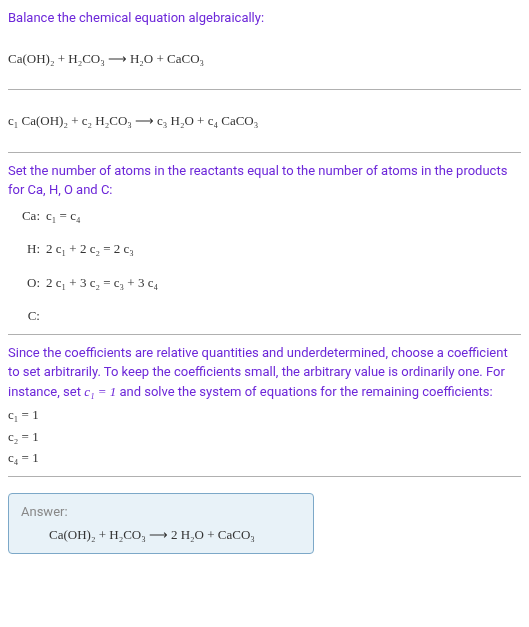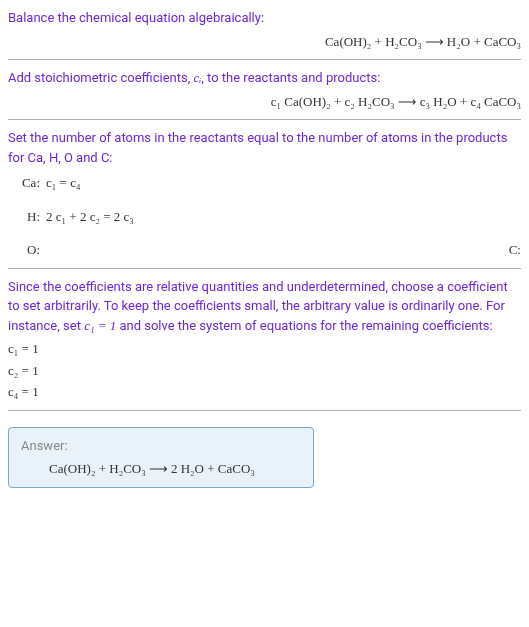--- a/index.html
+++ b/index.html
@@ -15,22 +15,21 @@
     .section {
       margin-bottom: 8px;
     }
     hr {
       border: none;
       border-top: 1px solid #b0b0b0;
       margin: 8px 0;
     }
     .equation {
       font-family: "Times New Roman", serif;
-      margin: 4px 0;
-      text-align: right;
+      margin: 21px 0;
     }
     .instruction {
       color: #6d28d9;
       margin-bottom: 4px;
     }
     .var {
       font-style: italic;
       font-family: "Times New Roman", serif;
     }
     .atom-table {
@@ -73,36 +72,34 @@
 <body>
 
 <div class="section">
   <div class="instruction">Balance the chemical equation algebraically:</div>
   <div class="equation">Ca(OH)₂ + H₂CO₃ ⟶ H₂O + CaCO₃</div>
 </div>
 
 <hr>
 
 <div class="section">
-  <div class="instruction">
-    <span>Add stoichiometric coefficients, </span><span class="var">cᵢ</span><span>, to the reactants and products:</span>
-  </div>
   <div class="equation">c₁ Ca(OH)₂ + c₂ H₂CO₃ ⟶ c₃ H₂O + c₄ CaCO₃</div>
 </div>
 
 <hr>
 
 <div class="section">
   <div class="instruction">Set the number of atoms in the reactants equal to the number of atoms in the products for Ca, H, O and C:</div>
   <div class="atom-table">
     <div class="atom-label">Ca:</div>
     <div>c₁ = c₄</div>
     <div class="atom-label">H:</div>
     <div>2 c₁ + 2 c₂ = 2 c₃</div>
     <div class="atom-label">O:</div>
+    <div>2 c₁ + 3 c₂ = c₃ + 3 c₄</div>
     <div class="atom-label">C:</div>
   </div>
 </div>
 
 <hr>
 
 <div class="section">
   <div class="instruction">
     <span>Since the coefficients are relative quantities and underdetermined, choose a coefficient to set arbitrarily. To keep the coefficients small, the arbitrary value is ordinarily one. For instance, set </span><span class="var">c₁ = 1</span><span> and solve the system of equations for the remaining coefficients:</span>
   </div>

